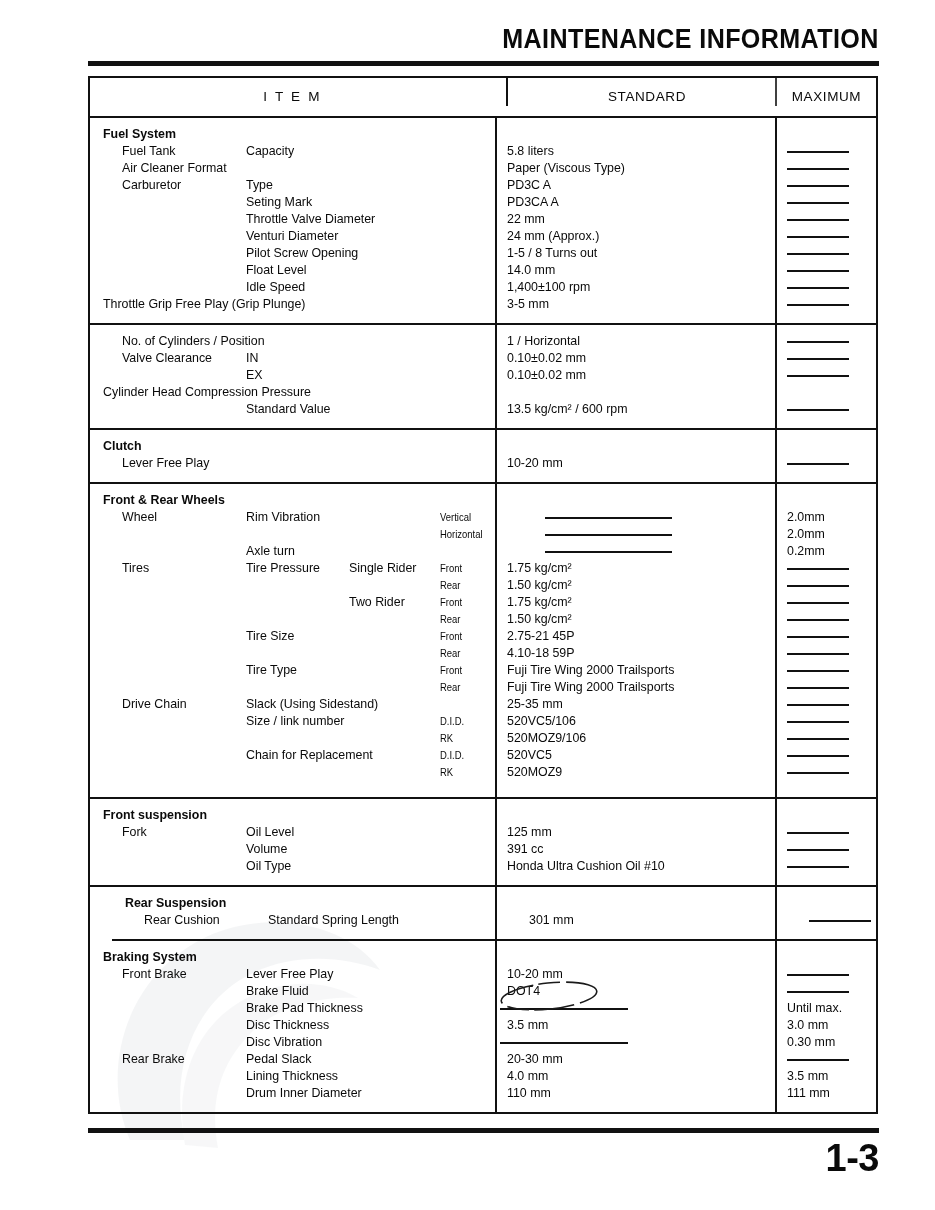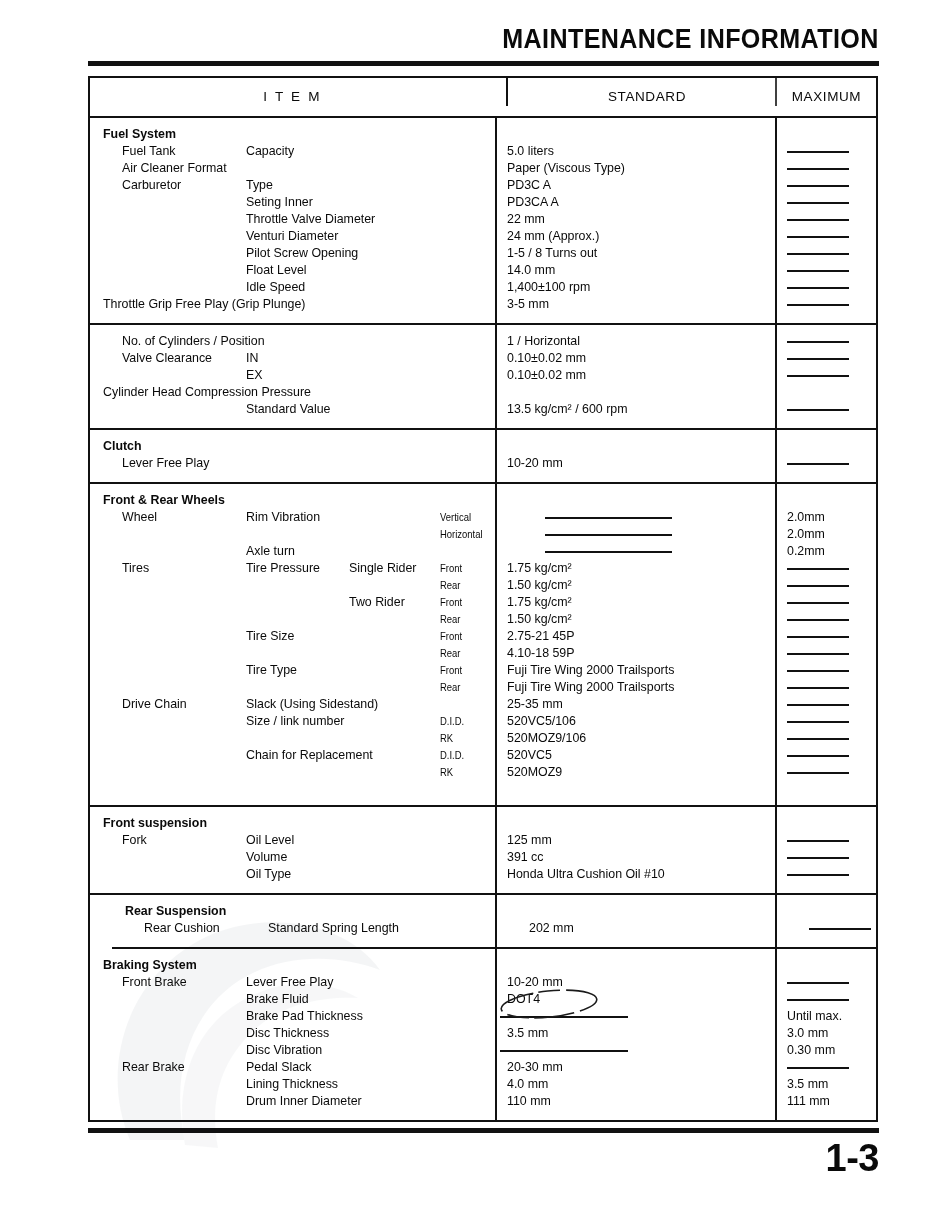--- a/index.html
+++ b/index.html
@@ -201,36 +201,36 @@
       <div class="vrule vrule-std"></div>
       <div class="vrule vrule-max"></div>
 
     <div class="section" style="padding-top: 8px; padding-bottom: 10px;">
           <div class="row">
             <div class="c sec">Fuel System</div>
           </div>
           <div class="row">
             <div class="c l1">Fuel Tank</div>
             <div class="c l2">Capacity</div>
-            <div class="c std">5.0 liters</div>
+            <div class="c std">5.8 liters</div>
             <div class="dash max"></div>
           </div>
           <div class="row">
             <div class="c l1">Air Cleaner Format</div>
             <div class="c std">Paper (Viscous Type)</div>
             <div class="dash max"></div>
           </div>
           <div class="row">
             <div class="c l1">Carburetor</div>
             <div class="c l2">Type</div>
             <div class="c std">PD3C A</div>
             <div class="dash max"></div>
           </div>
           <div class="row">
-            <div class="c l2">Seting Inner</div>
+            <div class="c l2">Seting Mark</div>
             <div class="c std">PD3CA A</div>
             <div class="dash max"></div>
           </div>
           <div class="row">
             <div class="c l2">Throttle Valve Diameter</div>
             <div class="c std">22 mm</div>
             <div class="dash max"></div>
           </div>
           <div class="row">
             <div class="c l2">Venturi Diameter</div>
@@ -287,21 +287,21 @@
         <div class="section" style="padding-top: 8px; padding-bottom: 10px;">
           <div class="row">
             <div class="c sec">Clutch</div>
           </div>
           <div class="row">
             <div class="c l1">Lever Free Play</div>
             <div class="c std">10-20 mm</div>
             <div class="dash max"></div>
           </div>
         </div>
-        <div class="section" style="padding-top: 8px; padding-bottom: 24px; text-align: center;">
+        <div class="section" style="padding-top: 8px; padding-bottom: 16px; text-align: center;">
           <div class="row">
             <div class="c sec">Front &amp; Rear Wheels</div>
           </div>
           <div class="row">
             <div class="c l1">Wheel</div>
             <div class="c l2">Rim Vibration</div>
             <div class="c l4">Vertical</div>
             <div class="dash std"></div>
             <div class="c max">2.0mm</div>
           </div>
@@ -411,21 +411,21 @@
             <div class="dash max"></div>
           </div>
         </div>
         <div class="section" style="padding-top: 8px; padding-bottom: 10px; margin-left: 22px;">
           <div class="row">
             <div class="c sec">Rear Suspension</div>
           </div>
           <div class="row">
             <div class="c l1">Rear Cushion</div>
             <div class="c l2">Standard Spring Length</div>
-            <div class="c std">202 mm</div>
+            <div class="c std">301 mm</div>
             <div class="dash max"></div>
           </div>
         </div>
         <div class="section" style="padding-top: 8px; padding-bottom: 10px;">
           <div class="row">
             <div class="c sec">Braking System</div>
           </div>
           <div class="row">
             <div class="c l1">Front Brake</div>
             <div class="c l2">Lever Free Play</div>

